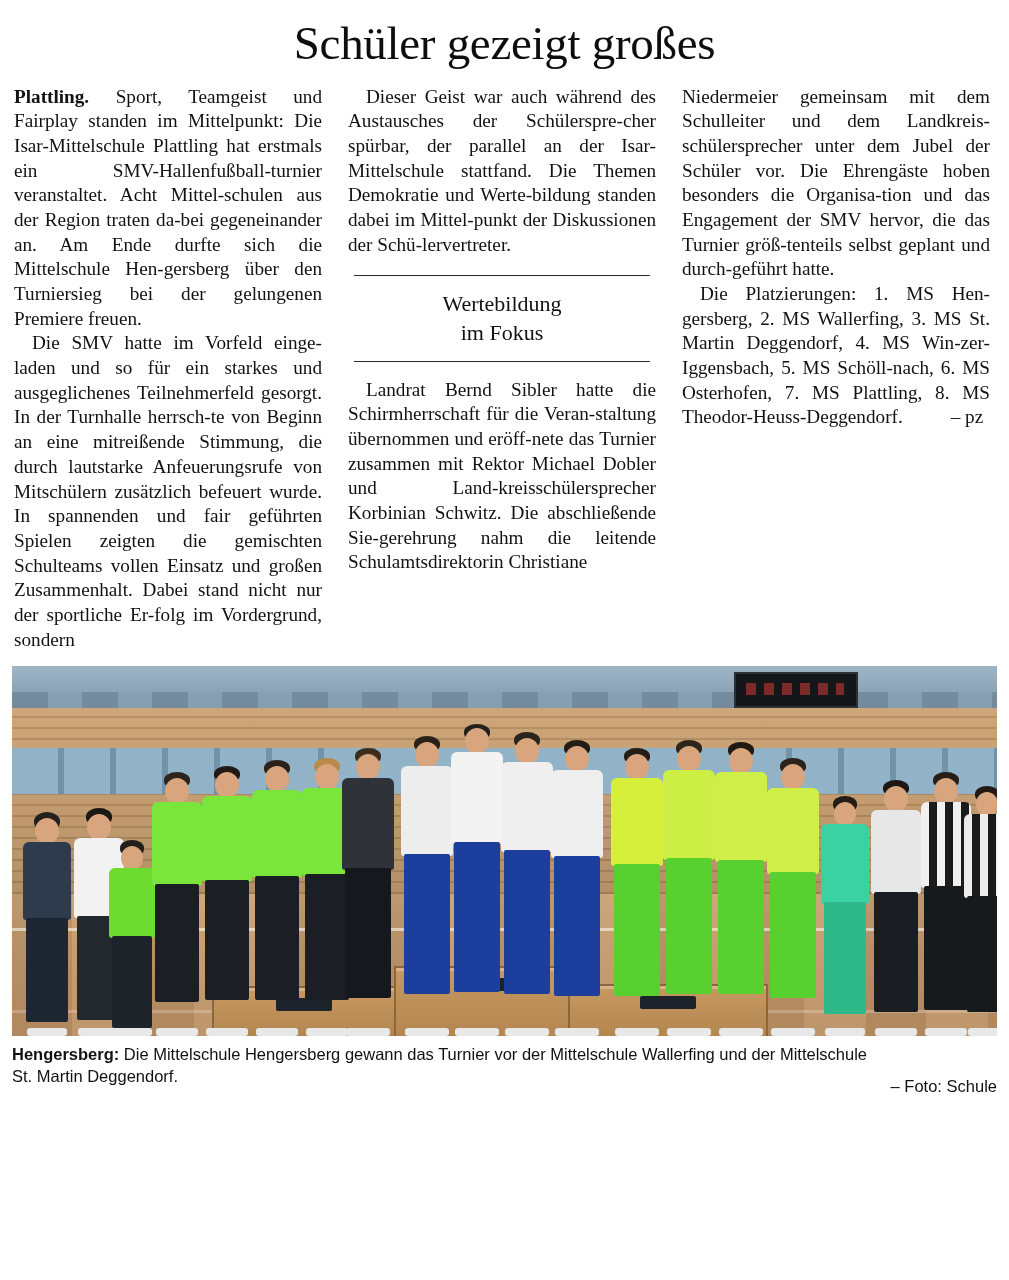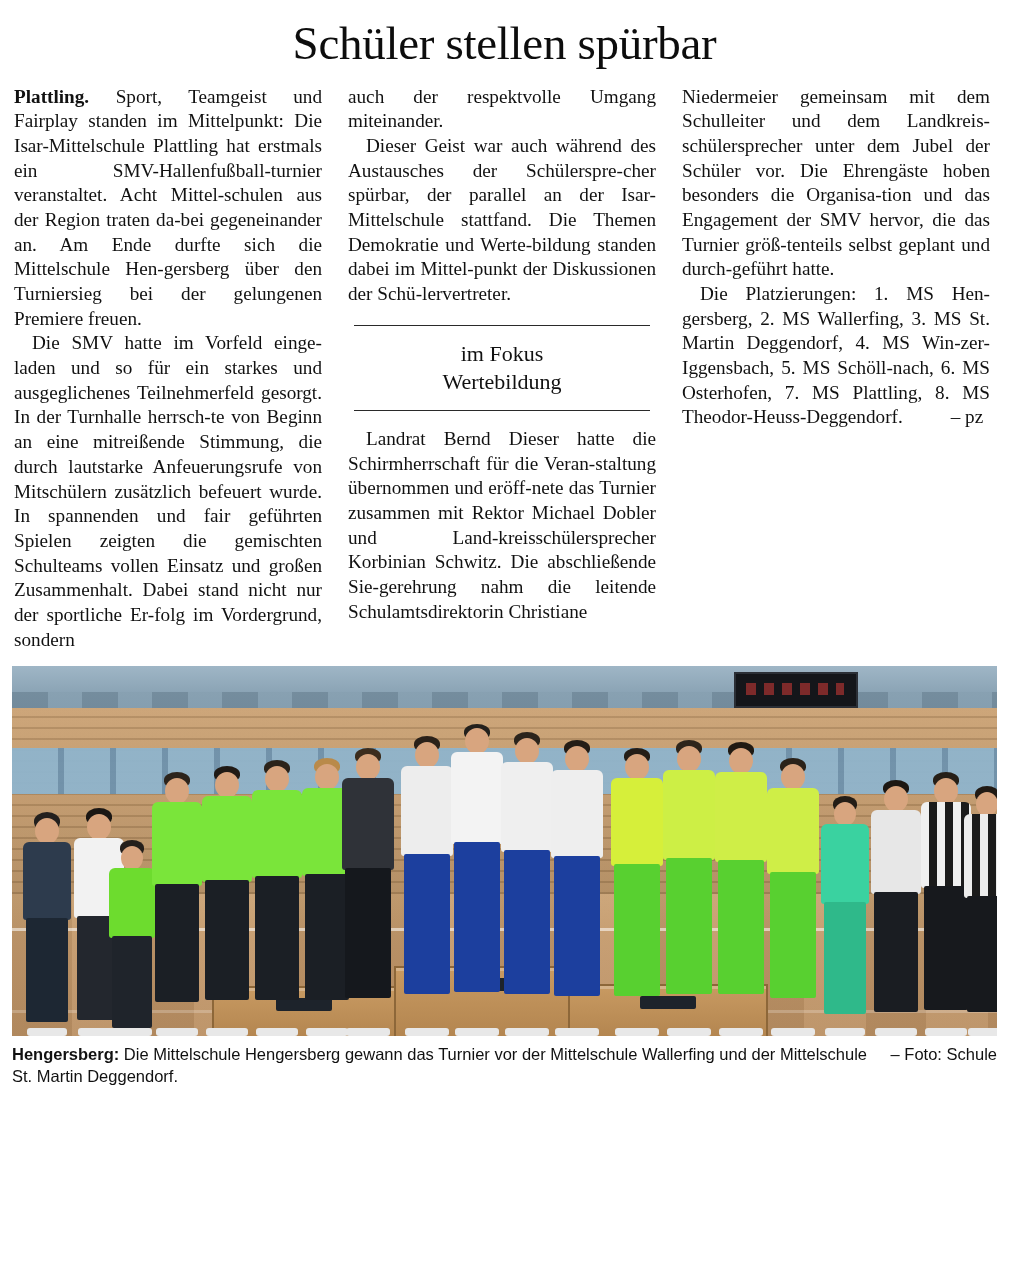--- a/index.html
+++ b/index.html
@@ -176,47 +176,46 @@
   }
   .caption {
     margin: 8px 0 0 0;
     width: 985px;
     font-family: "Liberation Sans", sans-serif;
     font-size: 16.5px;
     line-height: 1.33;
     color: #111;
   }
   .caption b { font-weight: bold; }
-  .credit { float: right; }
+  .credit { float: right; margin-top: 32px; }
 </style>
 </head>
 <body>
 
 <div class="page">
 
   <h1 class="headline">
-    <span class="line">Schüler stellen spürbar</span>
+    <span class="line">Schüler gezeigt großes</span>
   </h1>
 
 
   <div class="columns">
 
     <div class="col">
       <p><span class="lead">Plattling.</span><span> Sport, Teamgeist und Fairplay standen im Mittelpunkt: Die Isar-Mittelschule Plattling hat erstmals ein SMV-Hallenfußball-turnier veranstaltet. Acht Mittel-schulen aus der Region traten da-bei gegeneinander an. Am Ende durfte sich die Mittelschule Hen-gersberg über den Turniersieg bei der gelungenen Premiere freuen.</span></p>
       <p class="indent">Die SMV hatte im Vorfeld einge-laden und so für ein starkes und ausgeglichenes Teilnehmerfeld gesorgt. In der Turnhalle herrsch-te von Beginn an eine mitreißende Stimmung, die durch lautstarke Anfeuerungsrufe von Mitschülern zusätzlich befeuert wurde. In spannenden und fair geführten Spielen zeigten die gemischten Schulteams vollen Einsatz und großen Zusammenhalt. Dabei stand nicht nur der sportliche Er-folg im Vordergrund, sondern</p>
     </div>
 
     <div class="col">
-      <p>auch der respektvolle Umgang miteinander.</p>
       <p class="indent">Dieser Geist war auch während des Austausches der Schülerspre-cher spürbar, der parallel an der Isar-Mittelschule stattfand. Die Themen Demokratie und Werte-bildung standen dabei im Mittel-punkt der Diskussionen der Schü-lervertreter.</p>
       <div class="pullquote">
+        <span class="pq-line">Wertebildung</span>
         <span class="pq-line">im Fokus</span>
-        <span class="pq-line">Wertebildung</span>
-      </div>
-      <p class="indent">Landrat Bernd Dieser hatte die Schirmherrschaft für die Veran-staltung übernommen und eröff-nete das Turnier zusammen mit Rektor Michael Dobler und Land-kreisschülersprecher Korbinian Schwitz. Die abschließende Sie-gerehrung nahm die leitende Schulamtsdirektorin Christiane</p>
+      </div>
+      <p class="indent">Landrat Bernd Sibler hatte die Schirmherrschaft für die Veran-staltung übernommen und eröff-nete das Turnier zusammen mit Rektor Michael Dobler und Land-kreisschülersprecher Korbinian Schwitz. Die abschließende Sie-gerehrung nahm die leitende Schulamtsdirektorin Christiane</p>
     </div>
 
     <div class="col">
       <p>Niedermeier gemeinsam mit dem Schulleiter und dem Landkreis-schülersprecher unter dem Jubel der Schüler vor. Die Ehrengäste hoben besonders die Organisa-tion und das Engagement der SMV hervor, die das Turnier größ-tenteils selbst geplant und durch-geführt hatte.</p>
       <p class="indent"><span>Die Platzierungen: 1. MS Hen-gersberg, 2. MS Wallerfing, 3. MS St. Martin Deggendorf, 4. MS Win-zer-Iggensbach, 5. MS Schöll-nach, 6. MS Osterhofen, 7. MS Plattling, 8. MS Theodor-Heuss-Deggendorf.</span> &nbsp; &nbsp; &nbsp; &nbsp; &nbsp;<span>– pz</span></p>
     </div>
 
   </div>
 
   <div class="photo-wrap">

